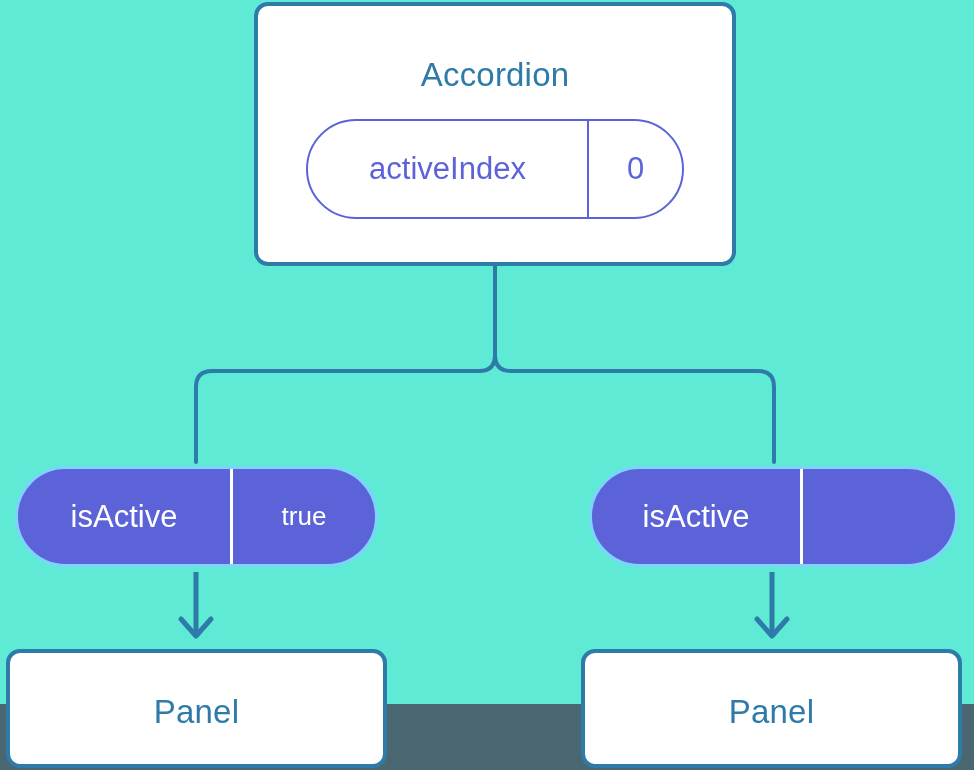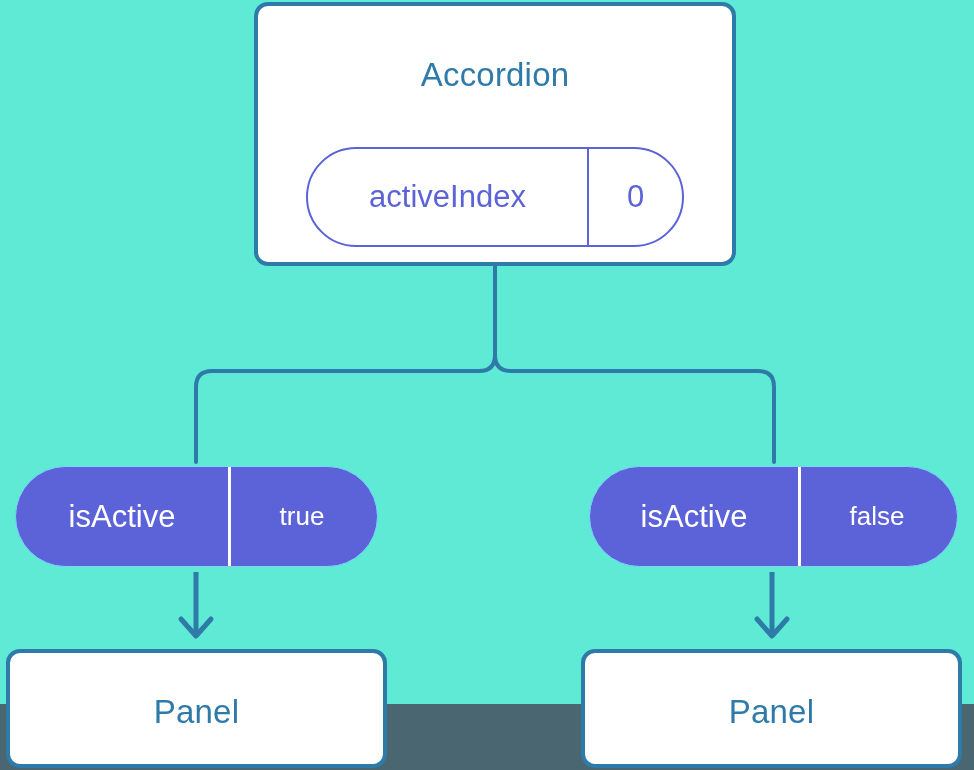--- a/index.html
+++ b/index.html
@@ -70,21 +70,20 @@
     display: flex;
     align-items: center;
     justify-content: center;
     box-sizing: border-box;
     white-space: nowrap;
   }
 
   .pill-outline {
     border: 2px solid #5c63d8;
     background: transparent;
-    margin-top: 28px;
   }
   .pill-outline .pill-key {
     color: #5c63d8;
     font-size: 31px;
     border-right: 2px solid #5c63d8;
   }
   .pill-outline .pill-val {
     color: #5c63d8;
     font-size: 31px;
   }
@@ -93,21 +92,21 @@
     top: 119px;
     width: 378px;
     height: 100px;
   }
   #state-pill .pill-key { width: 281px; }
   #state-pill .pill-val { width: 93px; }
 
   
   .pill-filled {
     background: #5c63d8;
-    border: 1px solid #7dd3fc;
+    border: 3px solid #7dd3fc;
   }
   .pill-filled .pill-key {
     color: #ffffff;
     font-size: 31px;
     border-right: 3px solid #ffffff;
   }
   .pill-filled .pill-val {
     color: #ffffff;
     font-size: 26px;
   }
@@ -178,20 +177,19 @@
     <div class="pill-key">isActive</div>
     <div class="pill-val">true</div>
   </div>
 
   <div id="panel-card-left" class="component-card">
     <div class="component-title">Panel</div>
   </div>
 
   <div id="prop-pill-right" class="pill pill-filled">
     <div class="pill-key">isActive</div>
-    <div class="pill-val">false</div>
   </div>
 
   <div id="panel-card-right" class="component-card">
     <div class="component-title">Panel</div>
   </div>
 
 </div>
 
 </body></html>

